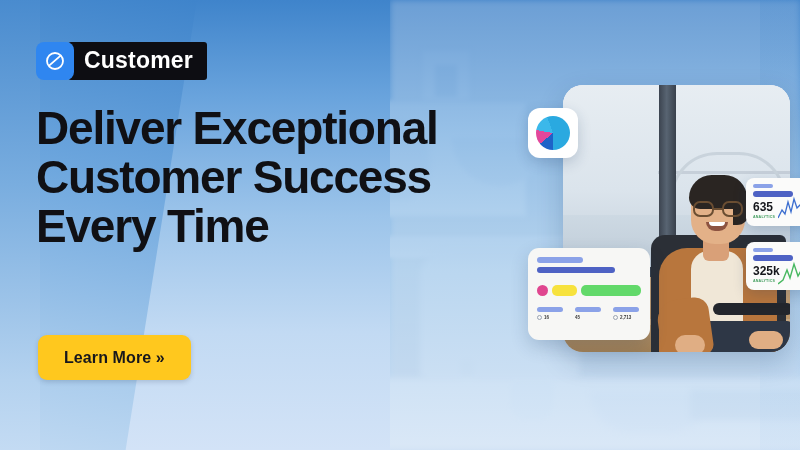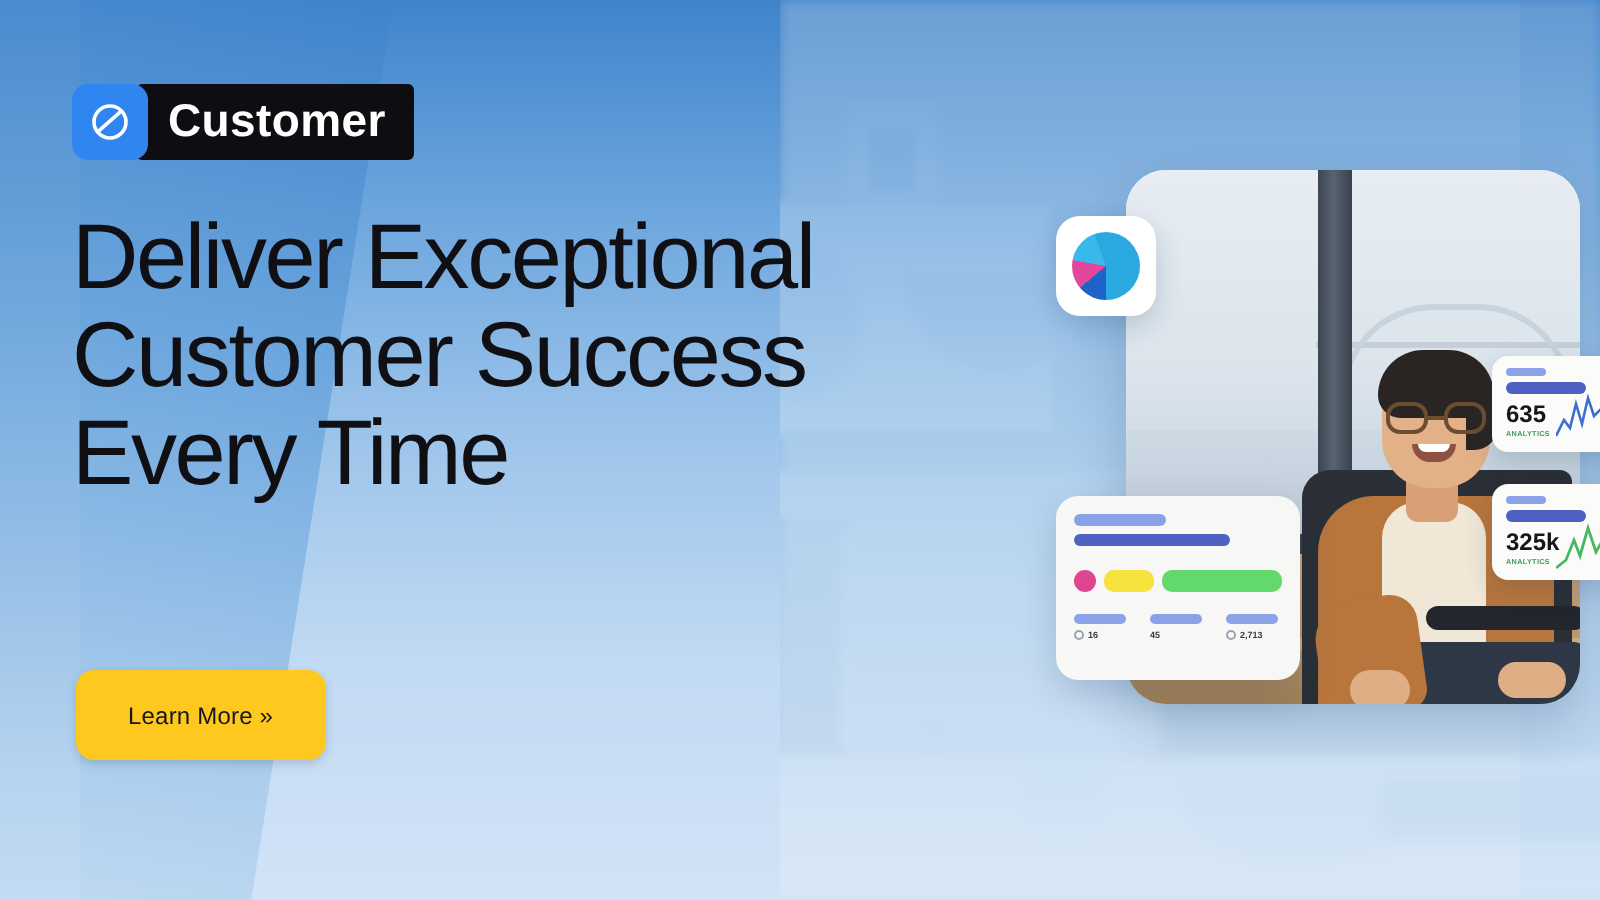--- a/index.html
+++ b/index.html
@@ -79,32 +79,32 @@
   .logo-word{
     background:#0d0d12; color:#ffffff;
     font-size:23px; font-weight:bold; letter-spacing:.2px;
     padding:6px 14px 7px 16px; margin-left:-6px;
     border-radius:3px; line-height:1;
     height:38px; display:flex; align-items:center;
   }
 
   .headline{
     position:absolute; left:36px; top:104px; width:480px;
-    font-size:46px; line-height:1.07; font-weight:normal;
+    font-size:46px; line-height:1.07; font-weight:bold;
     color:#101014; letter-spacing:-1.2px;
     white-space:pre-line;
   }
 
   .cta{
     position:absolute; left:38px; top:335px;
     background:#ffc81e; color:#17171c;
     border:none; border-radius:9px;
     padding:0 26px; height:45px;
     font-family:"Liberation Sans", sans-serif;
-    font-size:12px; font-weight:normal; letter-spacing:.1px;
+    font-size:16px; font-weight:bold; letter-spacing:.1px;
     cursor:pointer;
     display:flex; align-items:center;
     box-shadow:0 2px 5px rgba(20,40,70,.18);
   }
 
   
   .photo{
     position:absolute; left:563px; top:85px; width:227px; height:267px;
     border-radius:20px; overflow:hidden;
     box-shadow:0 10px 26px rgba(25,55,95,.22);

